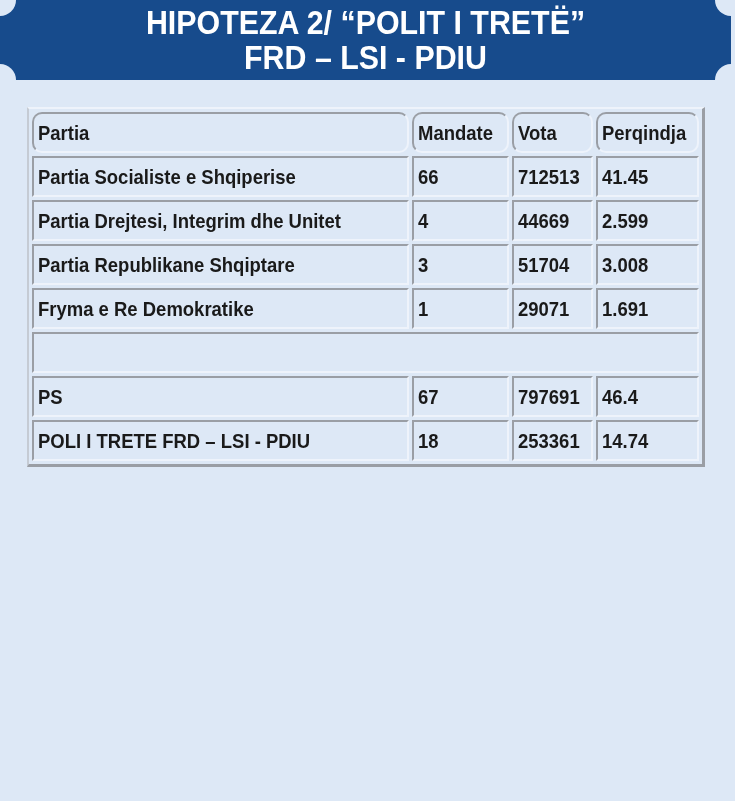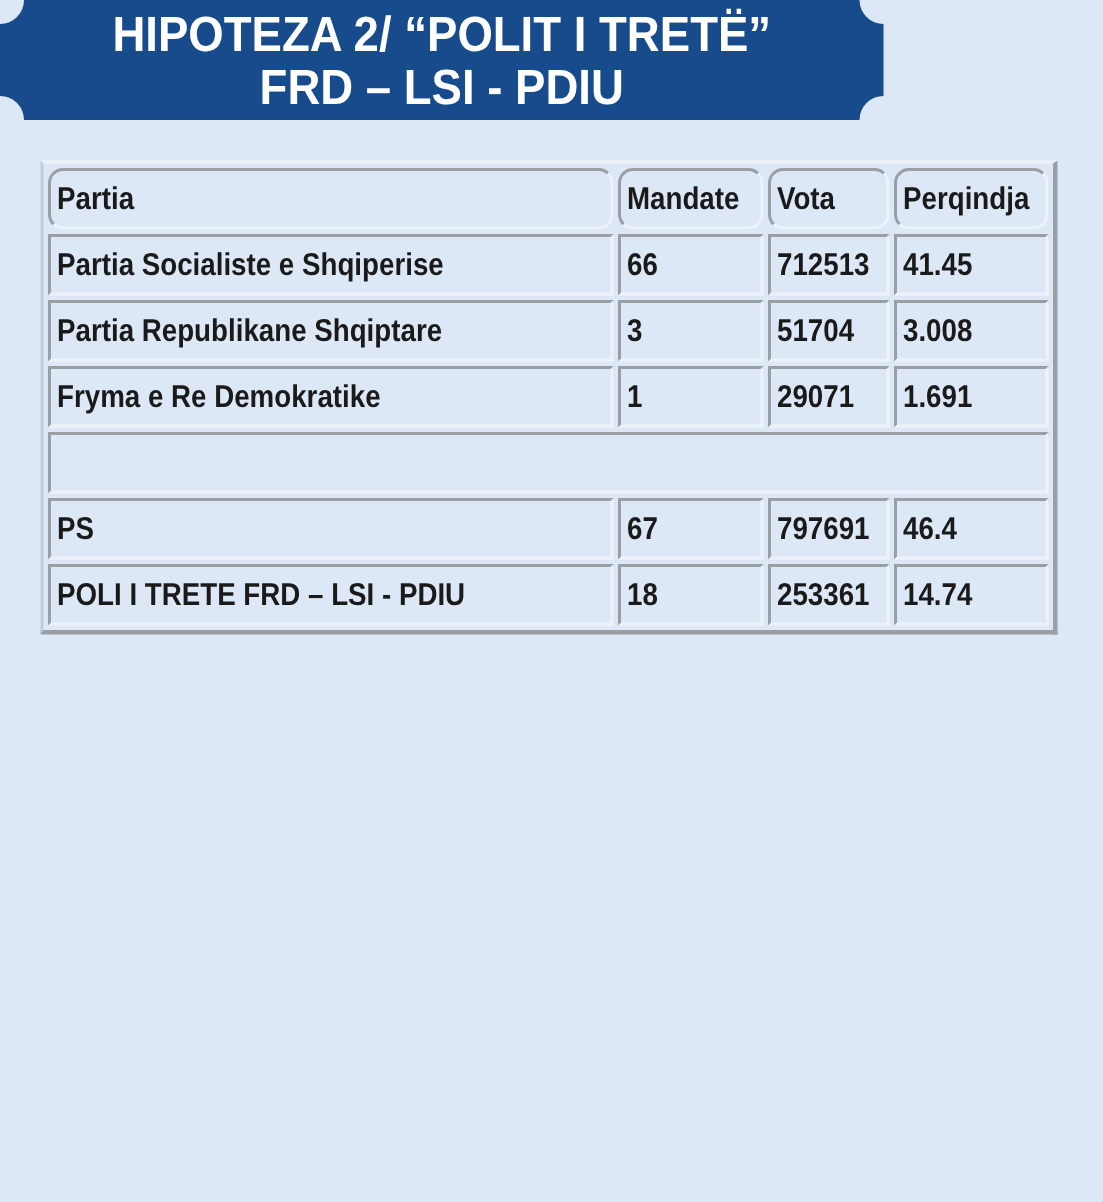--- a/index.html
+++ b/index.html
@@ -11,21 +11,21 @@
     height: 801px;
     background: #dde8f6;
     position: relative;
     overflow: hidden;
     font-family: "Liberation Sans", "DejaVu Sans", sans-serif;
   }
   .banner {
     position: absolute;
     left: 0;
     top: 0;
-    width: 589px;
+    width: 731px;
     height: 80px;
     background: #174b8c;
     color: #ffffff;
     text-align: center;
     box-sizing: border-box;
     padding-top: 5px;
   }
   .notch {
     position: absolute;
     width: 32px;
@@ -123,20 +123,26 @@
         <td><span class="cond">Perqindja</span></td>
       </tr>
 
       <tr>
         <td><span class="cond">Partia Socialiste e Shqiperise</span></td>
         <td><span class="cond">66</span></td>
         <td><span class="cond">712513</span></td>
         <td><span class="cond">41.45</span></td>
       </tr>
       <tr>
+        <td><span class="cond">Partia Drejtesi, Integrim dhe Unitet</span></td>
+        <td><span class="cond">4</span></td>
+        <td><span class="cond">44669</span></td>
+        <td><span class="cond">2.599</span></td>
+      </tr>
+      <tr>
         <td><span class="cond">Partia Republikane Shqiptare</span></td>
         <td><span class="cond">3</span></td>
         <td><span class="cond">51704</span></td>
         <td><span class="cond">3.008</span></td>
       </tr>
       <tr>
         <td><span class="cond">Fryma e Re Demokratike</span></td>
         <td><span class="cond">1</span></td>
         <td><span class="cond">29071</span></td>
         <td><span class="cond">1.691</span></td>

